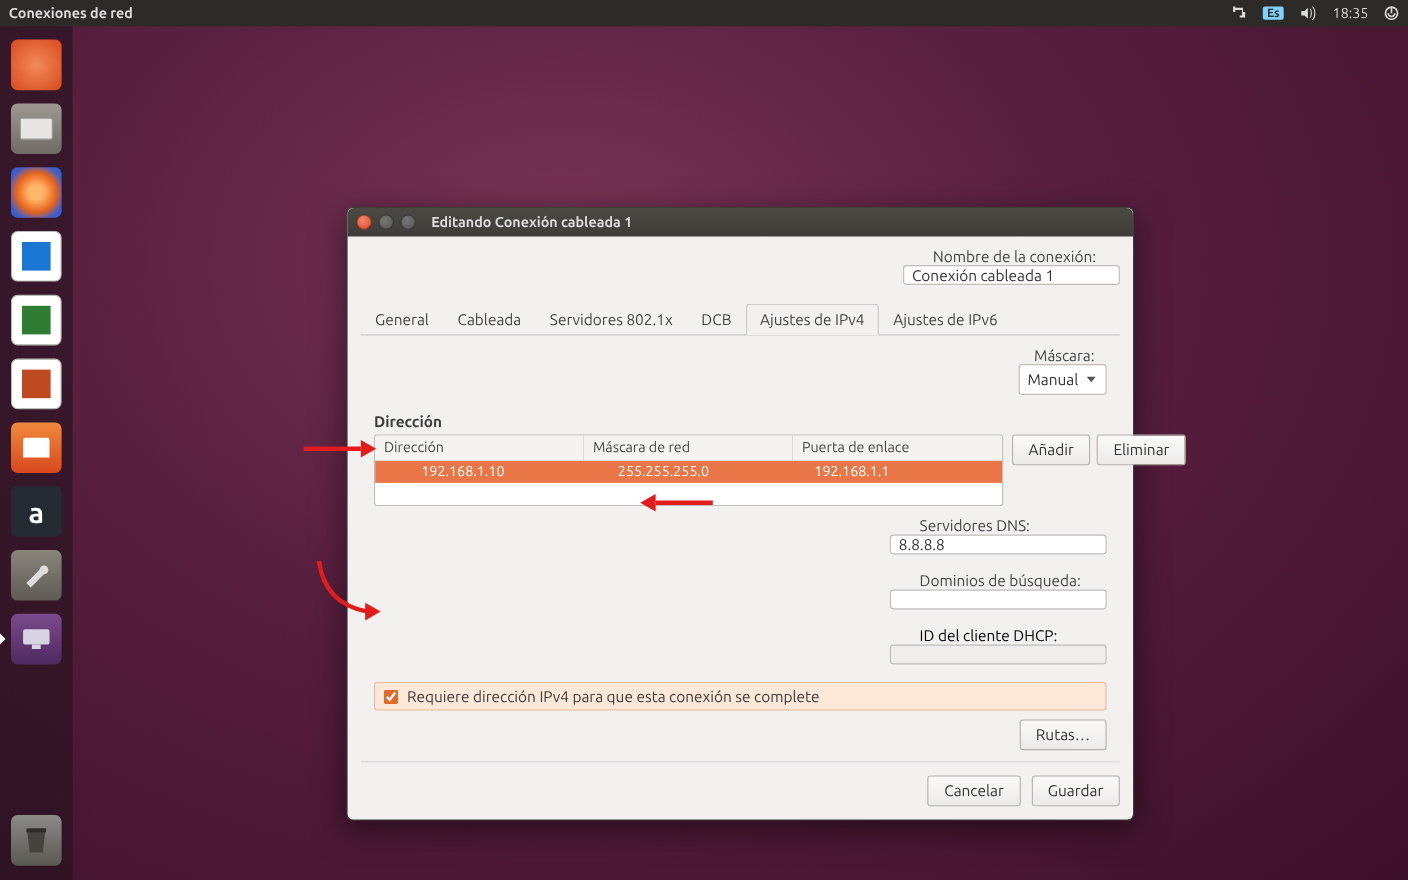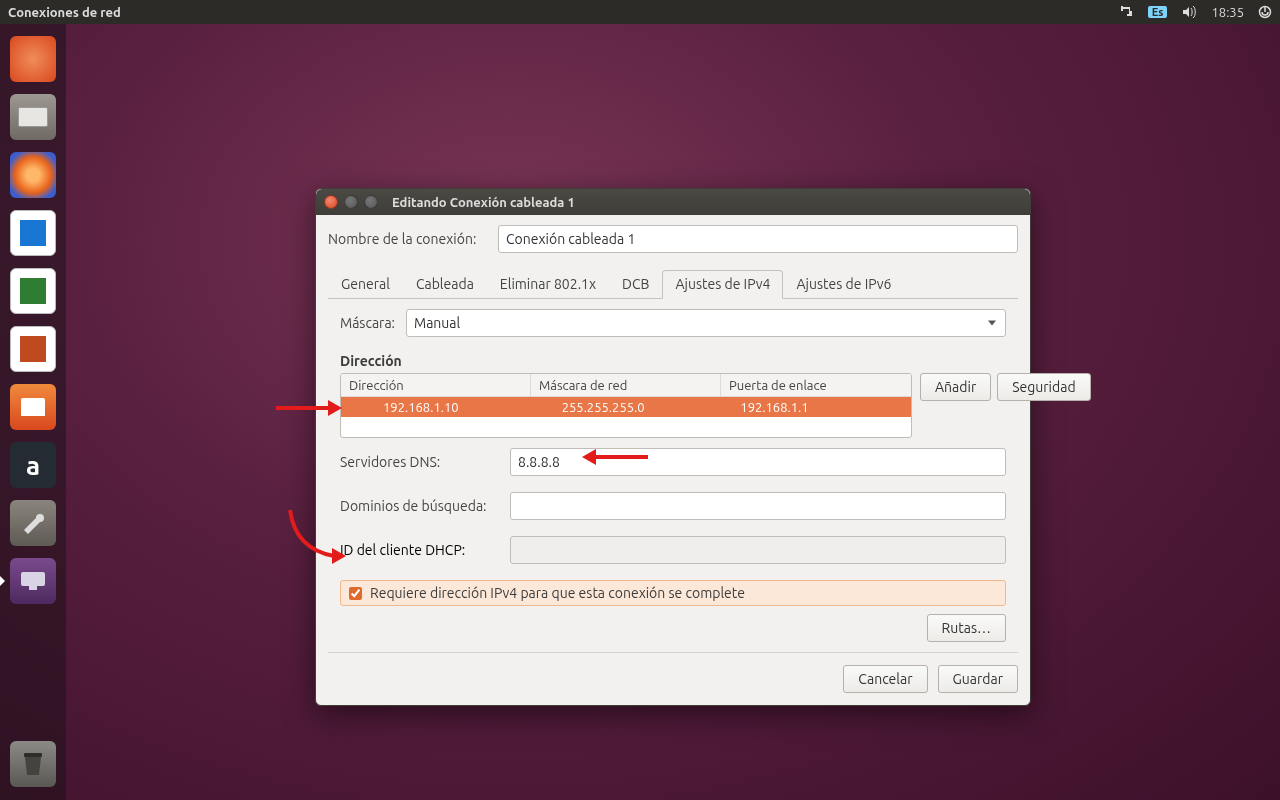--- a/index.html
+++ b/index.html
@@ -65,21 +65,21 @@
   color: #dcdcdc;
   font-size: 13px; font-weight: 600;
 }
 .win-btn { width: 14px; height: 14px; border-radius: 50%; margin-right: 6px; border: 1px solid rgba(0,0,0,0.4); }
 .wb-close { background: radial-gradient(circle at 40% 35%, #f6866f, #d9481e); }
 .wb-min, .wb-max { background: radial-gradient(circle at 40% 35%, #777, #555); }
 .titlebar .t { margin-left: 8px; }
 
 .content { padding: 10px 12px 12px; }
 
-.row { display: flex; align-items: center; margin-bottom: 16px; }
+.row { display: flex; align-items: flex-end; margin-bottom: 16px; flex-direction: column; }
 .row > label { width: 170px; color: #444; }
 .row.disabled > label { color: #000000; }
 
 .input, select {
   flex: 1; height: 28px;
   border: 1px solid #c0bcb7;
   border-radius: 3px;
   background: #fff;
   padding: 0 7px;
   font-family: inherit; font-size: 14px;
@@ -264,21 +264,21 @@
   <div class="content">
 
     <div class="row">
       <label>Nombre de la conexión:</label>
       <input class="input" value="Conexión cableada 1" style="">
     </div>
 
     <div class="tabs">
       <div class="tab">General</div>
       <div class="tab">Cableada</div>
-      <div class="tab">Eliminar 802.1x</div>
+      <div class="tab">Servidores 802.1x</div>
       <div class="tab">DCB</div>
       <div class="tab active">Ajustes de IPv4</div>
       <div class="tab">Ajustes de IPv6</div>
     </div>
 
     <div class="row" style="margin-left:12px;margin-right:12px;">
       <label style="width:66px">Máscara:</label>
       <div class="select-wrap">
         <select>
           <option>Manual</option>
@@ -297,21 +297,21 @@
         </div>
         <div class="drow selected">
           <div>192.168.1.10</div>
           <div>255.255.255.0</div>
           <div>192.168.1.1</div>
         </div>
         <div class="blank"></div>
       </div>
       <div class="side-btns">
         <button class="btn">Añadir</button>
-        <button class="btn">Seguridad</button>
+        <button class="btn">Eliminar</button>
       </div>
     </div>
 
     <div class="row" style="margin-left:12px;margin-right:12px;">
       <label>Servidores DNS:</label>
       <input class="input" value="8.8.8.8" style="">
     </div>
 
     <div class="row" style="margin-left:12px;margin-right:12px;">
       <label>Dominios de búsqueda:</label>

